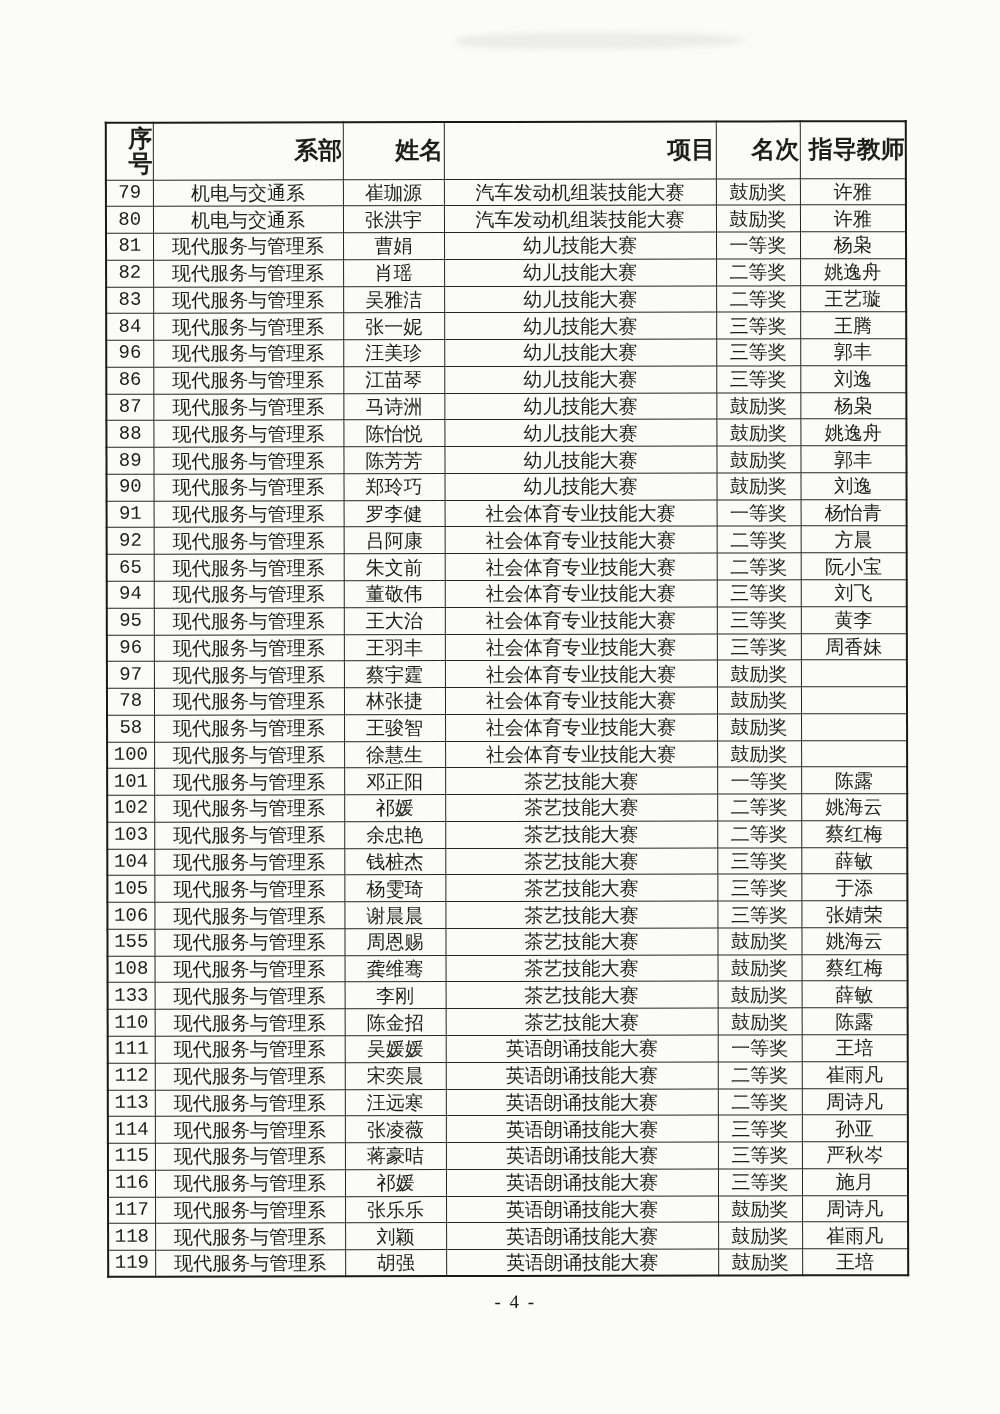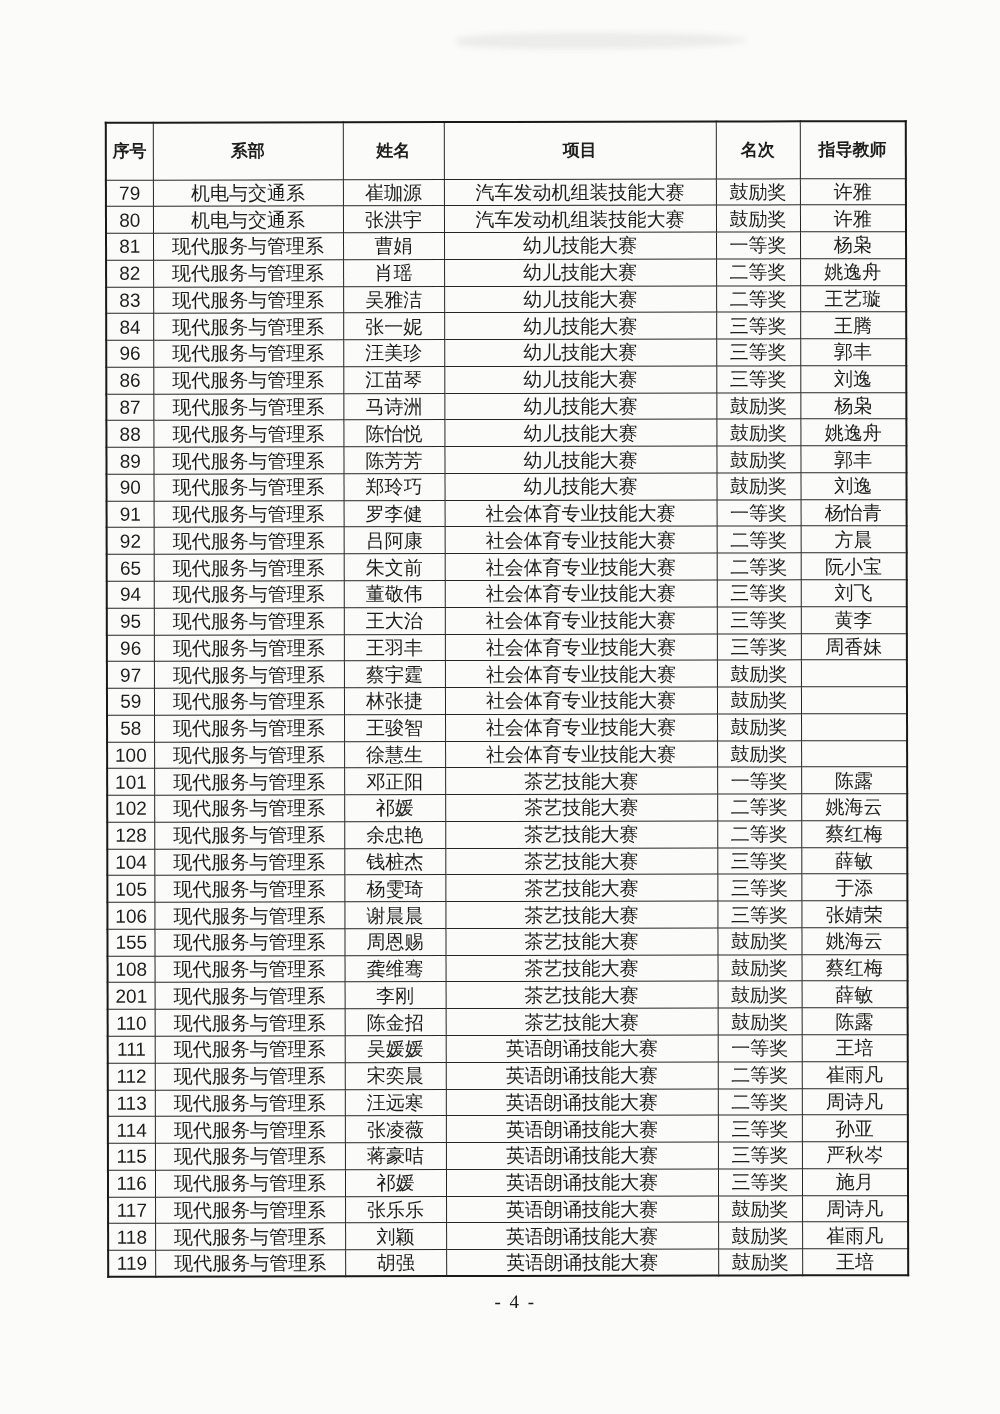--- a/index.html
+++ b/index.html
@@ -58,35 +58,36 @@
     padding: 0;
     text-align: center;
     vertical-align: middle;
     overflow: hidden;
     white-space: nowrap;
   }
   table.award thead tr {
     height: 57px;
   }
   table.award th {
-    font-size: 17px;
+    font-size: 24px;
     font-weight: 600;
     line-height: 25px;
     white-space: normal;
+    text-align: right;
   }
   table.award tbody tr {
     height: 26.77px;
   }
   table.award td {
     font-size: 19px;
     line-height: 1;
   }
   td.c-index {
     font-size: 18px;
-    font-family: Liberation Sans, sans-serif;
+    font-family: Liberation Mono, monospace;
   }
   .footer {
     position: absolute;
     left: 0;
     top: 1291px;
     width: 1000px;
     text-align: center;
     font-size: 19px;
     letter-spacing: 2px;
     padding-left: 28px;
@@ -267,21 +268,21 @@
         </tr>
         <tr>
           <td class="c-index">97</td>
           <td class="c-department">现代服务与管理系</td>
           <td class="c-name">蔡宇霆</td>
           <td class="c-project">社会体育专业技能大赛</td>
           <td class="c-rank">鼓励奖</td>
           <td class="c-teacher"></td>
         </tr>
         <tr>
-          <td class="c-index">59</td>
+          <td class="c-index">78</td>
           <td class="c-department">现代服务与管理系</td>
           <td class="c-name">林张捷</td>
           <td class="c-project">社会体育专业技能大赛</td>
           <td class="c-rank">鼓励奖</td>
           <td class="c-teacher"></td>
         </tr>
         <tr>
           <td class="c-index">58</td>
           <td class="c-department">现代服务与管理系</td>
           <td class="c-name">王骏智</td>
@@ -307,21 +308,21 @@
         </tr>
         <tr>
           <td class="c-index">102</td>
           <td class="c-department">现代服务与管理系</td>
           <td class="c-name">祁媛</td>
           <td class="c-project">茶艺技能大赛</td>
           <td class="c-rank">二等奖</td>
           <td class="c-teacher">姚海云</td>
         </tr>
         <tr>
-          <td class="c-index">128</td>
+          <td class="c-index">103</td>
           <td class="c-department">现代服务与管理系</td>
           <td class="c-name">余忠艳</td>
           <td class="c-project">茶艺技能大赛</td>
           <td class="c-rank">二等奖</td>
           <td class="c-teacher">蔡红梅</td>
         </tr>
         <tr>
           <td class="c-index">104</td>
           <td class="c-department">现代服务与管理系</td>
           <td class="c-name">钱桩杰</td>
@@ -355,21 +356,21 @@
         </tr>
         <tr>
           <td class="c-index">108</td>
           <td class="c-department">现代服务与管理系</td>
           <td class="c-name">龚维骞</td>
           <td class="c-project">茶艺技能大赛</td>
           <td class="c-rank">鼓励奖</td>
           <td class="c-teacher">蔡红梅</td>
         </tr>
         <tr>
-          <td class="c-index">201</td>
+          <td class="c-index">133</td>
           <td class="c-department">现代服务与管理系</td>
           <td class="c-name">李刚</td>
           <td class="c-project">茶艺技能大赛</td>
           <td class="c-rank">鼓励奖</td>
           <td class="c-teacher">薛敏</td>
         </tr>
         <tr>
           <td class="c-index">110</td>
           <td class="c-department">现代服务与管理系</td>
           <td class="c-name">陈金招</td>

